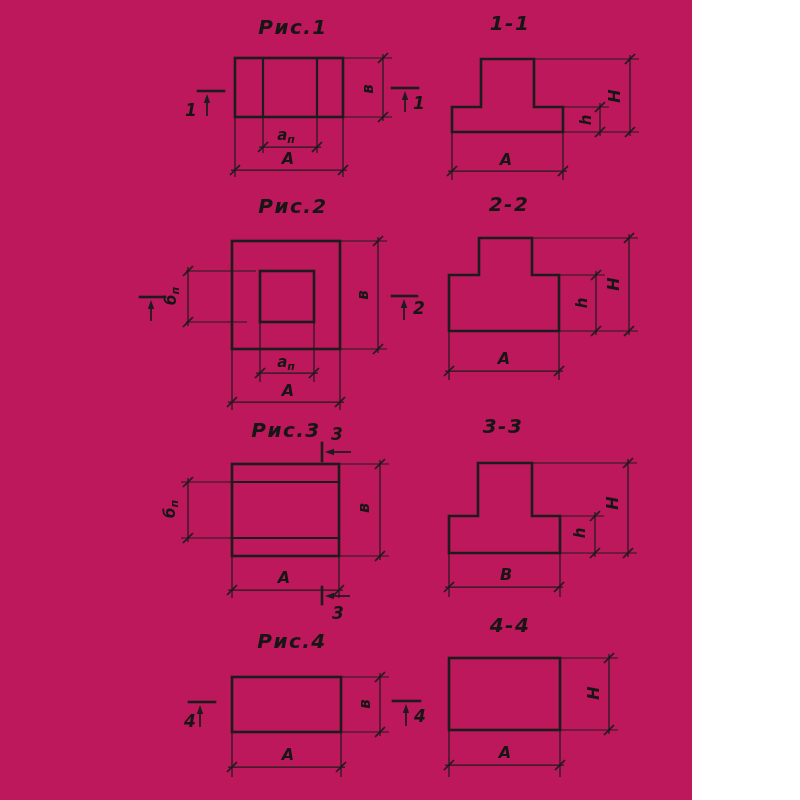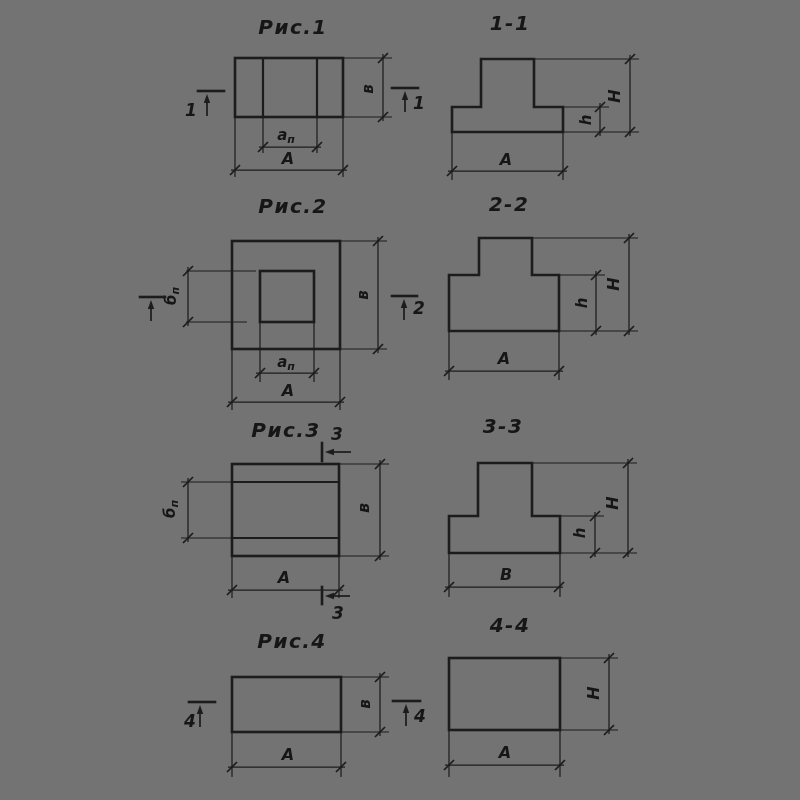--- a/index.html
+++ b/index.html
@@ -1,16 +1,16 @@
 <!DOCTYPE html>
 <html><head>
 <meta charset="utf-8">
 <style>
   html,body{margin:0;padding:0;background:#ffffff;}
-  .canvas-wrap{width:800px;height:800px;background:#737373;position:relative;}
+  .canvas-wrap{width:692px;height:800px;background:#be185d;position:relative;}
   svg{display:block;}
   .outline{fill:none;stroke:#1c1c1c;stroke-width:2.6;stroke-linecap:square;stroke-linejoin:miter;}
   .inner{fill:none;stroke:#1c1c1c;stroke-width:2.2;stroke-linecap:square;}
   .thin{fill:none;stroke:#1c1c1c;stroke-width:1.2;}
   .dimline{stroke:#1c1c1c;stroke-width:1.25;fill:none;}
   .dimtick{stroke:#1c1c1c;stroke-width:1.7;}
   .cutbar{stroke:#1c1c1c;stroke-width:2.6;stroke-linecap:square;}
   .cutstem{stroke:#1c1c1c;stroke-width:1.7;}
   .cuthead{fill:#1c1c1c;stroke:none;}
   .title{font:italic 700 20px "DejaVu Sans",sans-serif;fill:#161616;letter-spacing:1.5px;}

